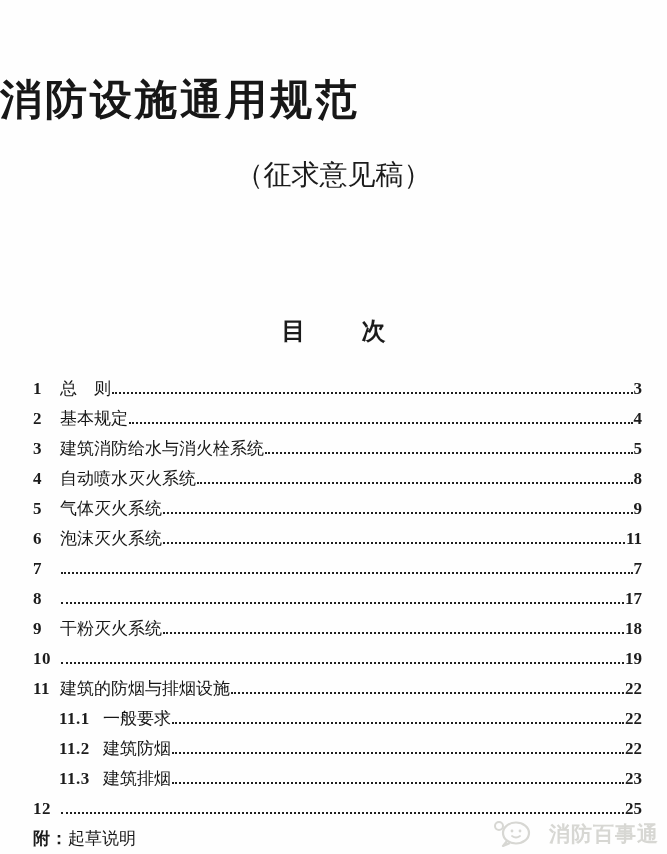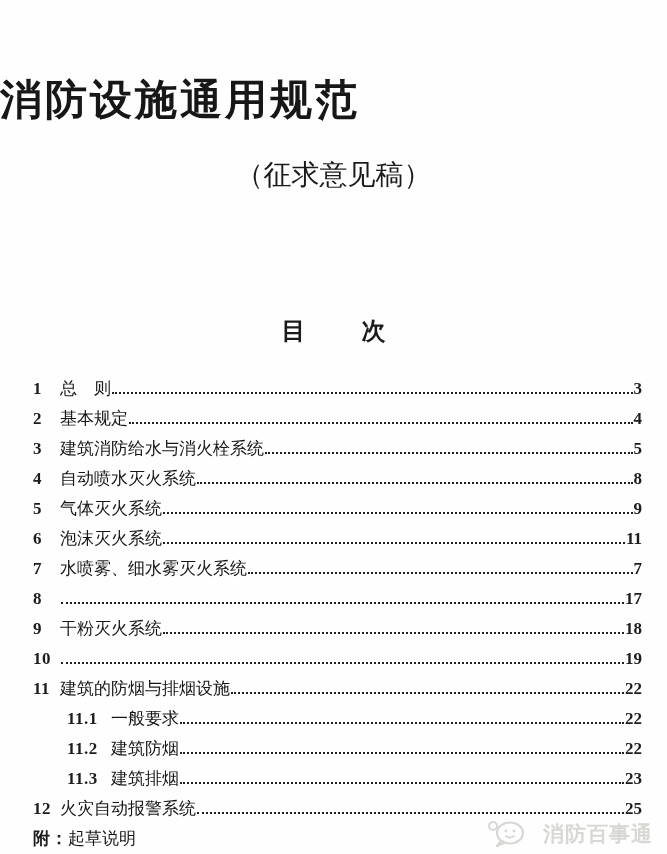--- a/index.html
+++ b/index.html
@@ -57,21 +57,21 @@
     white-space: nowrap;
   }
   .toc-num {
     min-width: 27px;
     flex-shrink: 0;
     font-family: "Liberation Serif", "DejaVu Serif", serif;
     font-weight: 600;
     letter-spacing: 0.5px;
   }
   .toc-row.indent .toc-num {
-    margin-left: 34px;
+    margin-left: 26px;
     min-width: 44px;
   }
   .toc-title {
     font-family: "Liberation Sans", "DejaVu Sans", sans-serif;
     font-weight: 400;
     color: #161616;
   }
   .toc-dots {
     flex: 1 1 auto;
     min-width: 8px;
@@ -79,21 +79,21 @@
     margin: 0 1px;
     display: inline-block;
   }
   .toc-page {
     font-family: "Liberation Serif", "DejaVu Serif", serif;
     font-weight: 600;
     flex-shrink: 0;
   }
   .watermark {
     position: absolute;
-    right: 14px;
+    right: 8px;
     bottom: 6px;
     display: flex;
     align-items: center;
     gap: 16px;
     color: #d7d7d3;
     font-family: "Liberation Sans", "DejaVu Sans", sans-serif;
     font-size: 21px;
     font-weight: 600;
     letter-spacing: 1px;
     user-select: none;
@@ -147,21 +147,20 @@
         <span class="toc-page">9</span>
       </div>
       <div class="toc-row">
         <span class="toc-num">6</span>
         <span class="toc-title">泡沫灭火系统</span>
         <span class="toc-dots"></span>
         <span class="toc-page">11</span>
       </div>
       <div class="toc-row">
         <span class="toc-num">7</span>
-        <span class="toc-title">水喷雾、细水雾灭火系统</span>
         <span class="toc-dots"></span>
         <span class="toc-page">7</span>
       </div>
       <div class="toc-row">
         <span class="toc-num">8</span>
         <span class="toc-dots"></span>
         <span class="toc-page">17</span>
       </div>
       <div class="toc-row">
         <span class="toc-num">9</span>
@@ -193,21 +192,20 @@
         <span class="toc-page">22</span>
       </div>
       <div class="toc-row indent">
         <span class="toc-num">11.3</span>
         <span class="toc-title">建筑排烟</span>
         <span class="toc-dots"></span>
         <span class="toc-page">23</span>
       </div>
       <div class="toc-row">
         <span class="toc-num">12</span>
-        <span class="toc-title">火灾自动报警系统</span>
         <span class="toc-dots"></span>
         <span class="toc-page">25</span>
       </div>
       <div class="toc-row no-leader">
         <span class="toc-num">附：</span>
         <span class="toc-title">起草说明</span>
 
       </div>
     </div>
 

